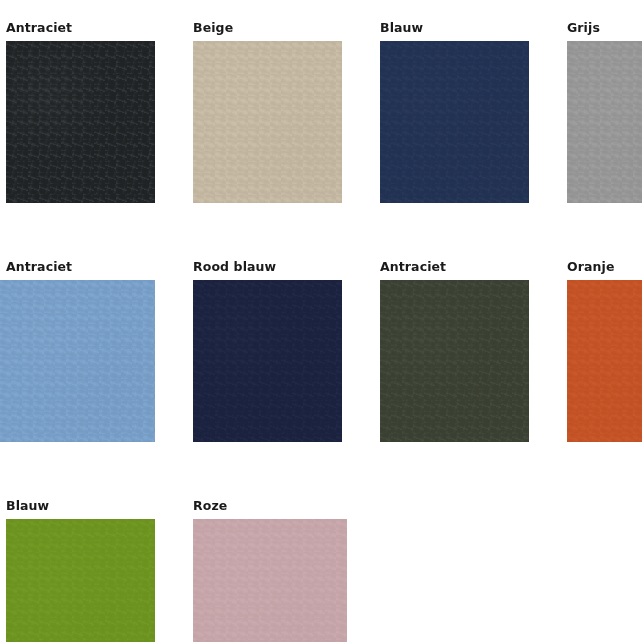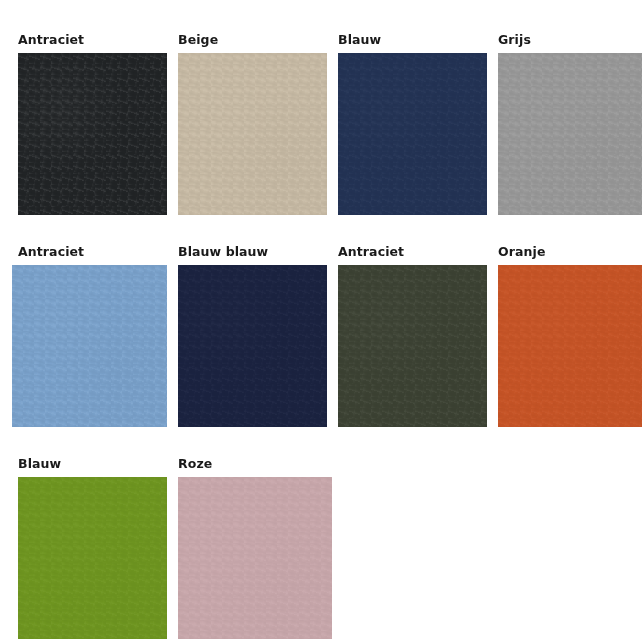--- a/index.html
+++ b/index.html
@@ -13,26 +13,27 @@
     height: 642px;
     overflow: hidden;
     font-family: "DejaVu Sans", "Liberation Sans", sans-serif;
     -webkit-font-smoothing: antialiased;
   }
 
   #swatch-grid {
     width: 530px;
     height: 642px;
     box-sizing: border-box;
-    padding: 12px;
+    padding: 0;
     display: grid;
     grid-template-columns: 160px 160px 160px 162px;
     grid-template-rows: 212px 212px 212px;
     column-gap: 0px;
     row-gap: 0px;
+    gap: 27px;
   }
 
   .swatch-cell {
     position: relative;
     box-sizing: border-box;
     padding-left: 6px;
     padding-right: 5px;
     padding-top: 21px;
     overflow: hidden;
   }
@@ -114,21 +115,21 @@
       </span>
   </div>
 
   <div class="swatch-cell col-1 bleed-left">
     <span class="swatch-label">Antraciet</span>
     <span class="swatch-chip" style="background-color: rgb(123, 163, 205);">
         <span class="grain"></span>
       </span>
   </div>
   <div class="swatch-cell col-2">
-    <span class="swatch-label">Blauw blauw</span>
+    <span class="swatch-label">Rood blauw</span>
     <span class="swatch-chip grain-light" style="background-color: rgb(27, 35, 65);">
         <span class="grain"></span>
       </span>
   </div>
   <div class="swatch-cell col-3">
     <span class="swatch-label">Antraciet</span>
     <span class="swatch-chip" style="background-color: rgb(61, 67, 52);">
         <span class="grain"></span>
       </span>
   </div>

